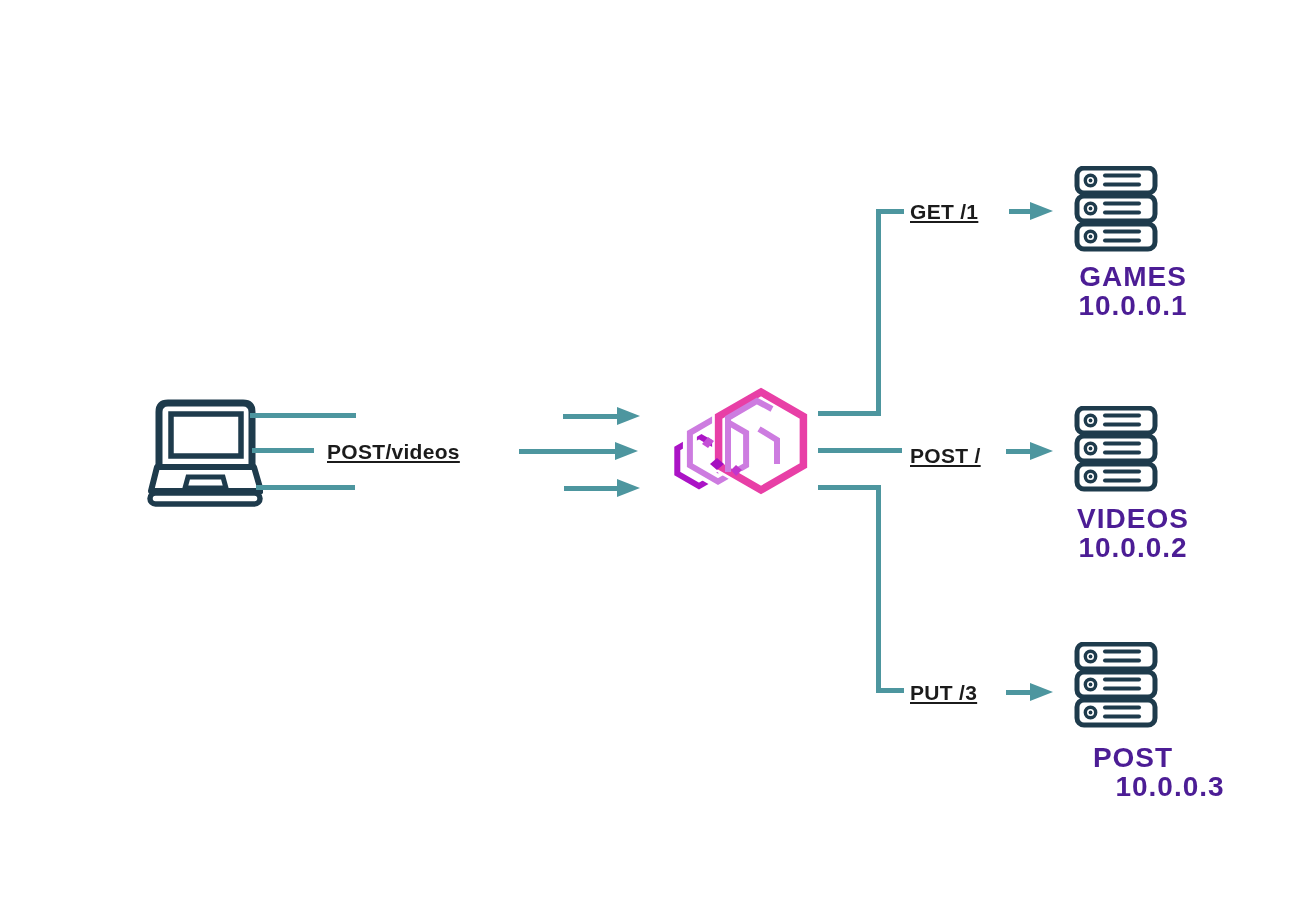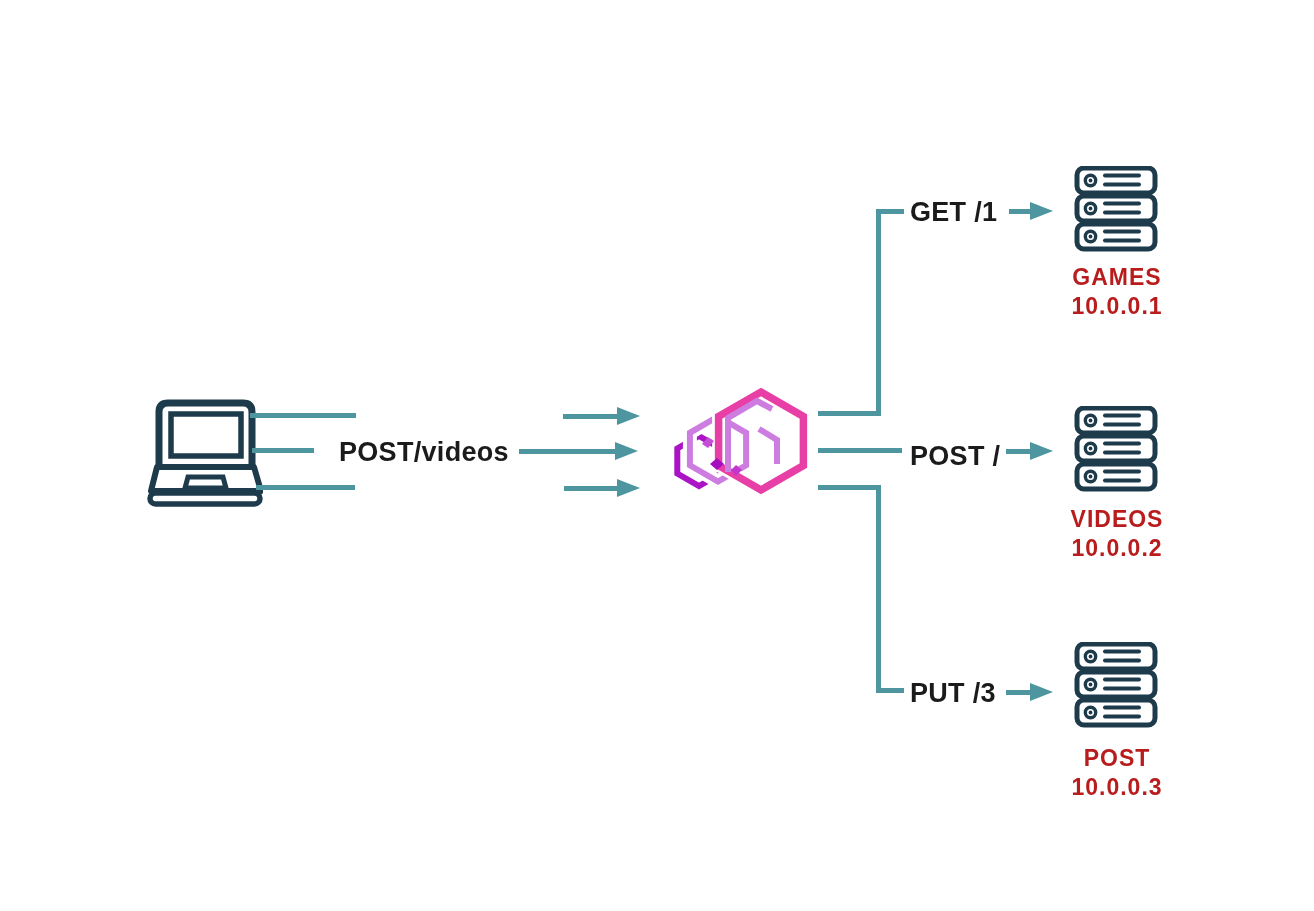--- a/index.html
+++ b/index.html
@@ -4,45 +4,45 @@
 <style>
   html,body{margin:0;padding:0;background:#fff;}
   .canvas{position:relative;width:1314px;height:911px;background:#ffffff;
           font-family:"Liberation Sans",sans-serif;overflow:hidden;}
   .line{position:absolute;background:#4d969f;}
   .hline{height:5px;}
   .vline{width:5px;}
   .ahead{position:absolute;width:0;height:0;
          border-top:9px solid transparent;border-bottom:9px solid transparent;
          border-left:23px solid #4d969f;}
-  .lbl{position:absolute;font-weight:bold;color:#1b1b1b;font-size:27px;
-       white-space:nowrap;transform:translateY(-50%);letter-spacing:.3px;}
-  .srv-lbl{position:absolute;font-weight:bold;color:#b91c1c;font-size:23px;
-       white-space:nowrap;transform:translate(-50%,-50%);letter-spacing:1px;}
+  .lbl{position:absolute;font-weight:bold;color:#1b1b1b;font-size:21px;
+       white-space:nowrap;transform:translateY(-50%);letter-spacing:.3px;text-decoration:underline;}
+  .srv-lbl{position:absolute;font-weight:bold;color:#4c1d95;font-size:28px;
+       white-space:nowrap;transform:translate(-50%,-50%);letter-spacing:1px;margin-left:16px;}
   .icon{position:absolute;}
 </style>
 </head>
 <body>
 
 <div class="canvas">
 
   <svg class="icon" style="left:147px;top:396px" width="116" height="114" viewBox="0 0 116 114">
     <path d="M12 71 V16 Q12 7 21 7 H96 Q105 7 105 16 V71" fill="#fff" stroke="#1e3b4c" stroke-width="7"></path>
     <rect x="24" y="18" width="70" height="42" fill="#fff" stroke="#1e3b4c" stroke-width="5.5"></rect>
     <path d="M10 71 L107 71 L114 95 L4 95 Z" fill="#fff" stroke="#1e3b4c" stroke-width="6" stroke-linejoin="round"></path>
     <path d="M41 81 L76 81 L79 92 L38 92 Z" fill="#fff" stroke="#1e3b4c" stroke-width="5"></path>
     <rect x="3" y="97" width="110" height="11" rx="5.5" fill="#fff" stroke="#1e3b4c" stroke-width="5.5"></rect>
   </svg>
 
   <div class="line hline" style="left:250px;top:413px;width:106px"></div>
   <div class="line hline" style="left:563px;top:414px;width:56px"></div>
   <div class="ahead" style="left:617px;top:407px"></div>
 
   <div class="line hline" style="left:252px;top:448px;width:62px"></div>
-  <div class="lbl" style="left:339px;top:452px">POST/videos</div>
+  <div class="lbl" style="left:327px;top:452px">POST/videos</div>
   <div class="line hline" style="left:519px;top:449px;width:98px"></div>
   <div class="ahead" style="left:615px;top:442px"></div>
 
   <div class="line hline" style="left:256px;top:485px;width:99px"></div>
   <div class="line hline" style="left:564px;top:486px;width:54px"></div>
   <div class="ahead" style="left:617px;top:479px"></div>
 
   <svg class="icon" style="left:660px;top:380px" width="160" height="135" viewBox="0 0 160 135">
     <g fill="none">
       <polygon points="39,56 60.7,68.5 60.7,93.5 39,106 17.3,93.5 17.3,68.5" stroke="#ab13c6" stroke-width="6"></polygon>
@@ -146,15 +146,15 @@
         <circle cx="16.5" cy="70.5" r="1.9"></circle>
       <rect x="29" y="7.5" width="38" height="4" rx="2"></rect>
         <rect x="29" y="16.5" width="38" height="4" rx="2"></rect>
       <rect x="29" y="35.5" width="38" height="4" rx="2"></rect>
         <rect x="29" y="44.5" width="38" height="4" rx="2"></rect>
       <rect x="29" y="63.5" width="38" height="4" rx="2"></rect>
         <rect x="29" y="72.5" width="38" height="4" rx="2"></rect>
     </g>
   </svg>
   <div class="srv-lbl" style="left:1117px;top:758px">POST</div>
-  <div class="srv-lbl" style="left:1117px;top:787px">10.0.0.3</div>
+  <div class="srv-lbl" style="left:1154px;top:787px">10.0.0.3</div>
 
 </div>
 
 </body></html>

